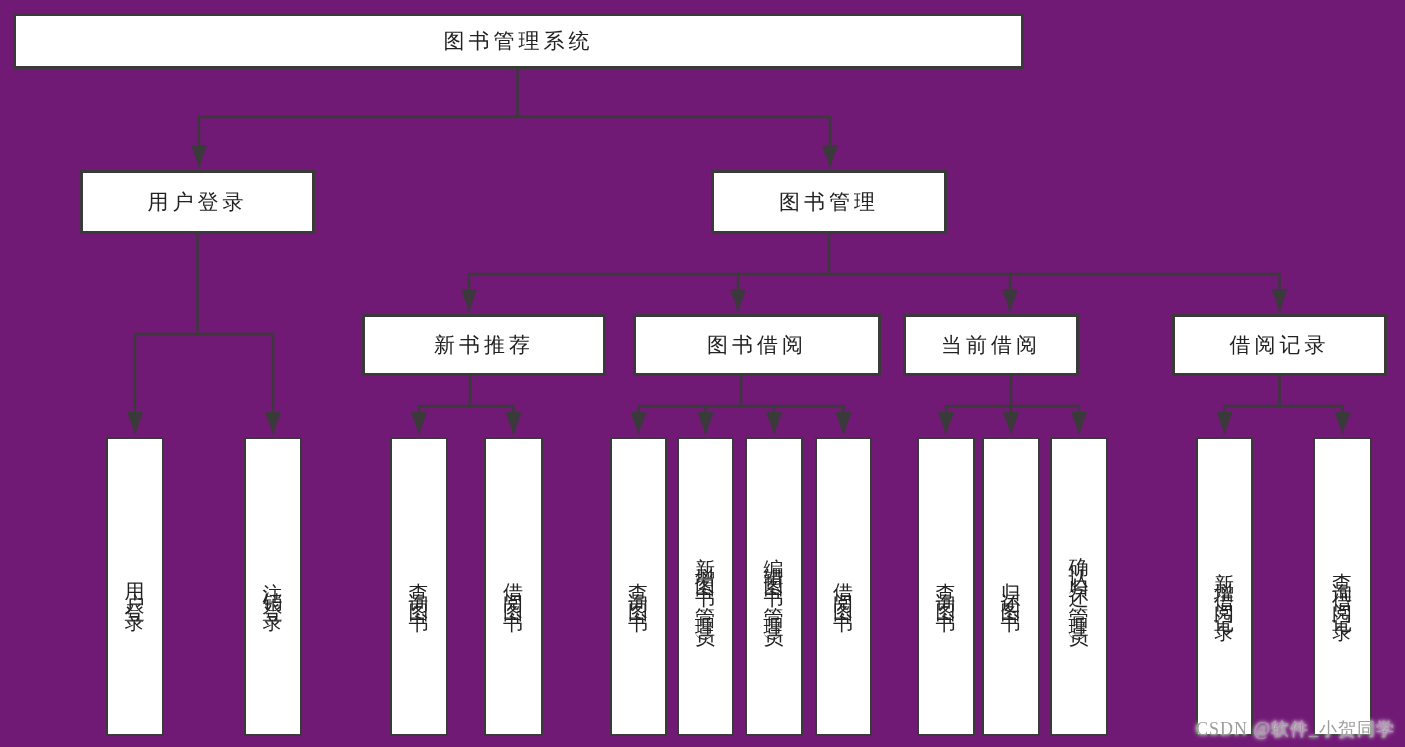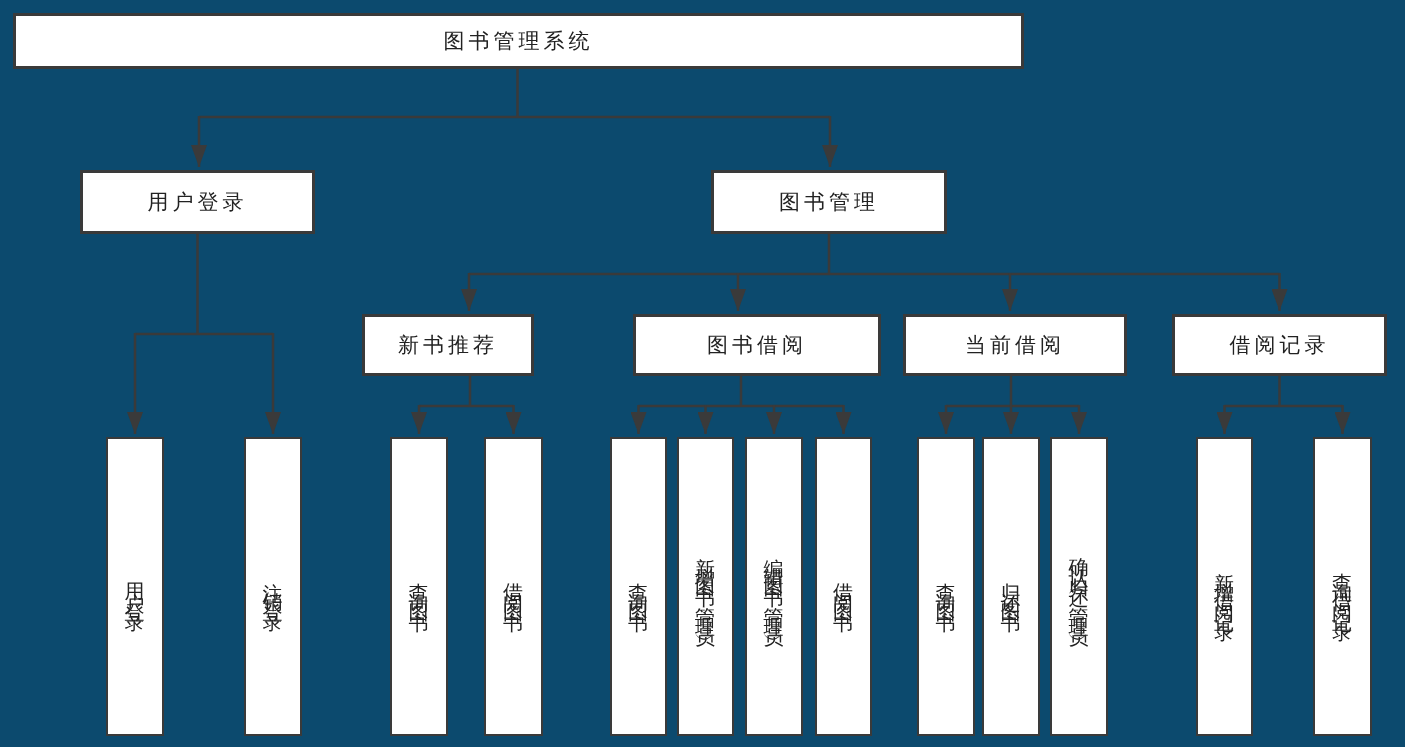--- a/index.html
+++ b/index.html
@@ -5,21 +5,21 @@
   html, body {
     margin: 0;
     padding: 0;
     background: #ffffff;
     font-family: "Liberation Sans", "DejaVu Sans", sans-serif;
   }
   #stage {
     position: relative;
     width: 1405px;
     height: 747px;
-    background: #0c4a6e;
+    background: #701a75;
     overflow: hidden;
     font-family: Liberation Serif, serif;
   }
   svg.wires {
     position: absolute;
     left: 0; top: 0;
     width: 1405px; height: 747px;
     z-index: 1;
   }
   .node {
@@ -111,27 +111,27 @@
     <span>图书管理系统</span>
   </div>
 
   <div class="node h-node" style="left:80px; top:170px; width:235px; height:64px;">
     <span>用户登录</span>
   </div>
   <div class="node h-node" style="left:711px; top:170px; width:236px; height:64px;">
     <span>图书管理</span>
   </div>
 
-  <div class="node h-node" style="left:362px; top:314px; width:172px; height:62px;">
+  <div class="node h-node" style="left:362px; top:314px; width:244px; height:62px;">
     <span>新书推荐</span>
   </div>
   <div class="node h-node" style="left:633px; top:314px; width:248px; height:62px;">
     <span>图书借阅</span>
   </div>
-  <div class="node h-node" style="left:903px; top:314px; width:224px; height:62px;">
+  <div class="node h-node" style="left:903px; top:314px; width:176px; height:62px;">
     <span>当前借阅</span>
   </div>
   <div class="node h-node" style="left:1172px; top:314px; width:215px; height:62px;align-items:center;">
     <span>借阅记录</span>
   </div>
 
   <div class="node v-node" style="left:106px; top:437px; width:58px; height:299px;">
     <span class="vtxt">用户登录</span>
   </div>
   <div class="node v-node" style="left:244px; top:437px; width:58px; height:299px;">
@@ -168,14 +168,15 @@
     <span class="vtxt">确认归还（管理员）</span>
   </div>
 
   <div class="node v-node" style="left:1196px; top:437px; width:57px; height:299px;">
     <span class="vtxt">新增借阅记录</span>
   </div>
   <div class="node v-node" style="left:1313px; top:437px; width:59px; height:299px;">
     <span class="vtxt">查询借阅记录</span>
   </div>
 
+  <div class="watermark">CSDN @软件_小贺同学</div>
 
 </div>
 
 </body></html>

